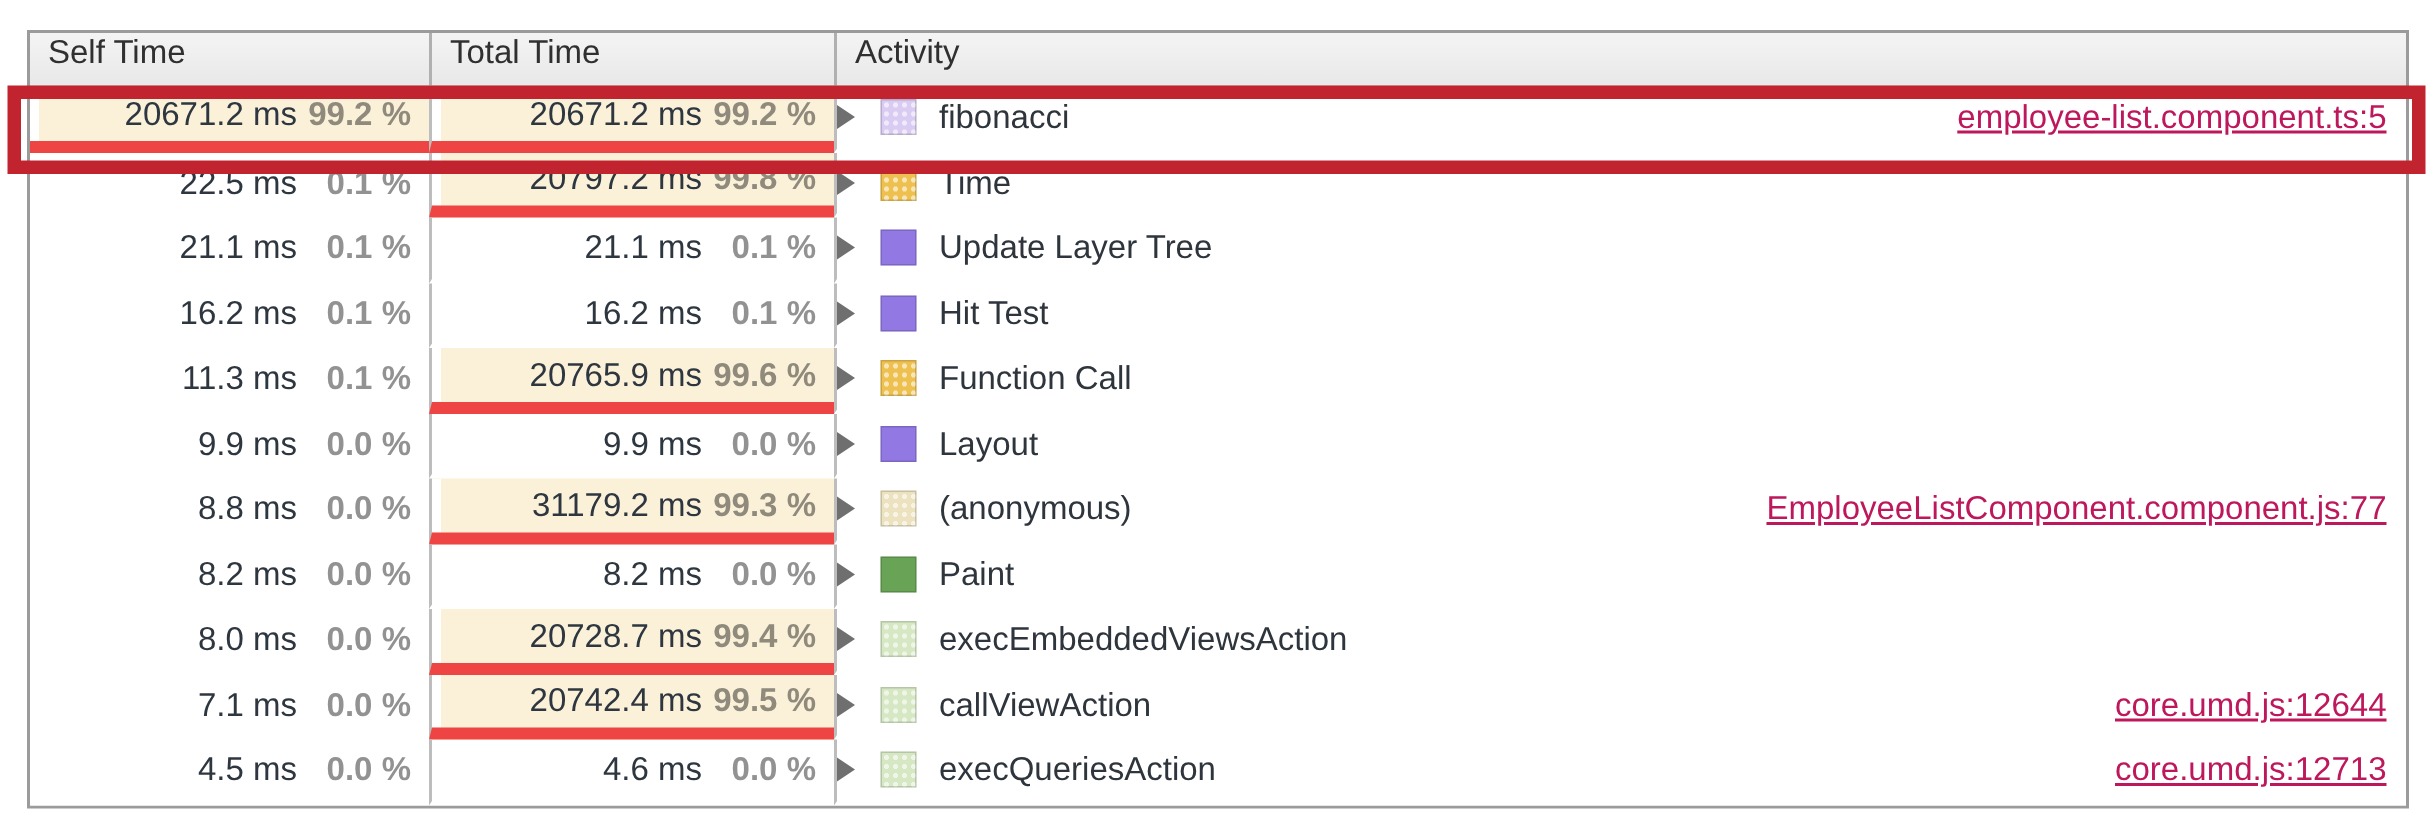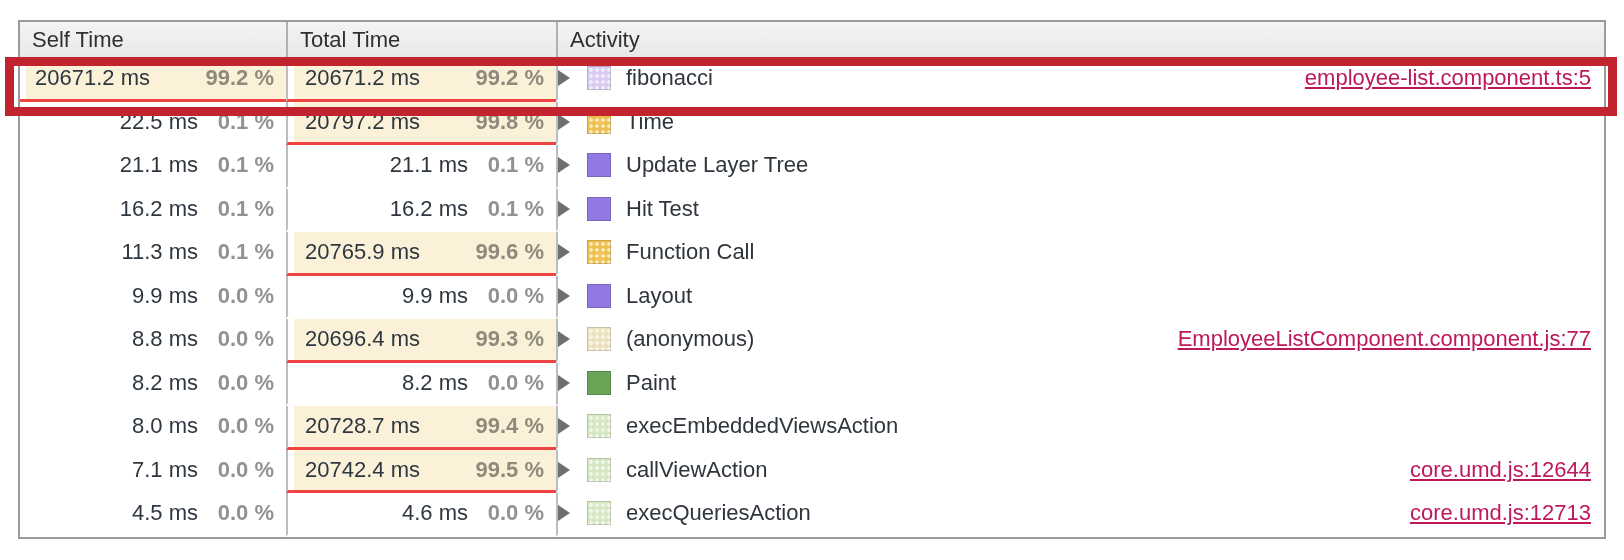--- a/index.html
+++ b/index.html
@@ -10,41 +10,40 @@
   .datagrid{
     position:absolute;left:18px;top:20px;width:1588px;
     border:2px solid #9b9b9b;background:#ffffff;box-sizing:border-box;
   }
   .hdr-row{
     display:grid;grid-template-columns:266px 270px 1fr;height:35px;
     background:linear-gradient(#f4f4f4,#e8e8e8);
     border-bottom:1px solid #b9b9b9;
   }
   .hdr-cell{
-    display:flex;align-items:center;padding-left:12px;
+    display:flex;padding-left:12px;
     color:#303030;overflow:hidden;white-space:nowrap;
   }
   .hdr-cell.c2,.hdr-cell.c3{border-left:2px solid #b0b0b0;}
   .grid-body{display:block;}
   .row{
     display:grid;grid-template-columns:266px 270px 1fr;height:43.5px;background:#ffffff;
   }
   .cell{
     display:flex;align-items:center;box-sizing:border-box;overflow:hidden;white-space:nowrap;
     border-bottom:3px solid transparent;
   }
   .cell.c2,.cell.c3{border-left:2px solid #bdbdbd;}
   .time-cell{justify-content:flex-end;padding-right:12px;}
   .time-cell .ms{color:#2e3740;text-align:right;}
   .time-cell .pct{color:#929292;width:76px;text-align:right;font-weight:bold;}
   .time-cell.heat{
     background:#fbf1d9;
     box-shadow:inset 6px 0 0 #ffffff;
-    border-bottom:3px solid #ef4444;
-    gap:48px;
+    border-bottom:8px solid #ef4444;
   }
   .time-cell.heat .pct{color:#8f8a7c;}
   .act-cell{padding-left:0;padding-right:13px;}
   .tri{
     width:0;height:0;flex:0 0 auto;
     border-left:12px solid #6f6f6f;border-top:8px solid transparent;border-bottom:8px solid transparent;
     margin-right:17px;
   }
   .swatch{
     width:24px;height:24px;flex:0 0 auto;margin-right:15px;box-sizing:border-box;
@@ -182,21 +181,21 @@
 
     </div>
   </div>
 
   <div class="row">
     <div class="cell time-cell c1">
       <span class="ms">8.8 ms</span>
       <span class="pct">0.0 %</span>
     </div>
     <div class="cell time-cell c2 heat">
-      <span class="ms">20696.4 ms</span>
+      <span class="ms">31179.2 ms</span>
       <span class="pct">99.3 %</span>
     </div>
     <div class="cell act-cell c3">
       <span class="tri"></span>
       <span class="swatch pattern" style="background-color: rgb(236, 226, 191);"></span>
       <span class="act-label">(anonymous)</span>
       <span class="src-link" style="">EmployeeListComponent.component.js:77</span>
     </div>
   </div>
 

